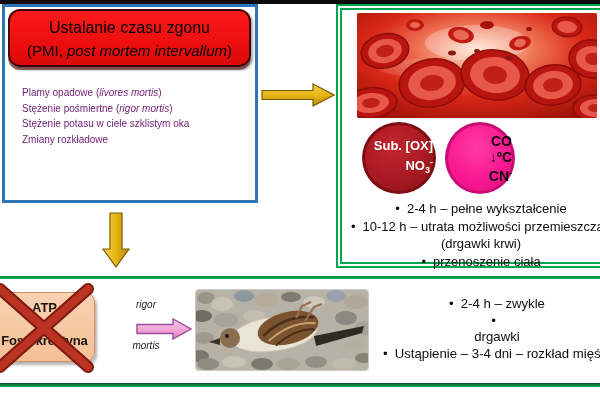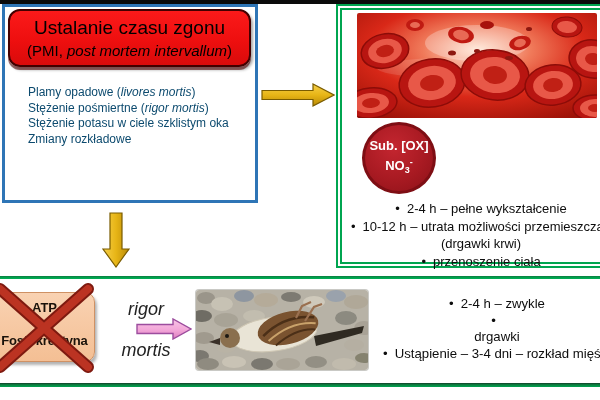--- a/index.html
+++ b/index.html
@@ -13,37 +13,37 @@
 
   
   .blue-box{left:2px;top:4px;width:256px;height:199px;border:3px solid #2e75b6;background:#fff;box-sizing:border-box;}
   .red-title{
     left:8px;top:9px;width:243px;height:58px;z-index:3;box-sizing:border-box;
     background:linear-gradient(180deg,#fb1a1a 0%,#ee0f0f 55%,#d90b0b 100%);
     border:2px solid #420000;border-radius:12px;
     box-shadow:0 3px 0 rgba(80,0,0,.55),2px 3px 3px rgba(0,0,0,.35);
     text-align:center;padding-top:3px;
   }
-  .red-title .t1{font-size:19px;line-height:28px;color:#000;}
+  .red-title .t1{font-size:16px;line-height:28px;color:#000;}
   .red-title .t2{font-size:15px;line-height:17px;color:#000;}
-  .method-list{left:28px;top:85px;width:246px;font-size:12px;line-height:15.6px;color:#0c4a6e;}
+  .method-list{left:22px;top:85px;width:246px;font-size:10px;line-height:15.6px;color:#701a75;}
 
   
   .right-arrow{left:261px;top:83px;}
   .down-arrow{left:102px;top:212px;}
 
   
   .green-box{
     left:336px;top:4px;width:290px;height:264px;box-sizing:border-box;background:#fff;
     border:2px solid #00a550;
     box-shadow:inset 0 0 0 2px #ffffff,inset 0 0 0 4px #00a550;
   }
   .blood-img{left:19px;top:7px;width:240px;height:105px;overflow:hidden;border-radius:2px;}
   .circle{top:116px;border-radius:50%;text-align:center;box-sizing:border-box;
-    display:flex;flex-direction:column;justify-content:center;align-items:center;font-weight:bold;}
+    display:flex;flex-direction:column;justify-content:center;align-items:flex-end;font-weight:bold;}
   .circle .cl{line-height:16px;}
   .c1{left:24px;width:74px;height:72px;
       background:radial-gradient(circle at 42% 34%,#c42630 0%,#a81a22 55%,#8c1118 100%);
       border:3px solid #7e0e14;color:#ffffff;font-size:13px;}
   .c2{left:107px;width:70px;height:72px;
       background:radial-gradient(circle at 45% 35%,#ff3ba4 0%,#f81690 60%,#e00f7f 100%);
       border:3px solid #c90d73;color:#14000c;font-size:14px;}
   .c3{left:187px;width:74px;height:74px;
       background:radial-gradient(circle at 45% 35%,#8d8852 0%,#7c7744 60%,#6b673a 100%);
       border:3px solid #59552e;color:#141204;font-size:14px;}
@@ -63,21 +63,21 @@
     background:linear-gradient(180deg,#f9d2b2 0%,#f4bf94 100%);
     border:1px solid #cf9164;border-radius:10px;
     box-shadow:2px 3px 3px rgba(0,0,0,.3);
     text-align:center;font-weight:bold;font-size:13px;color:#1a120a;
   }
   .atp-box .l1{margin-top:7px;}
   .atp-box .l2{margin-top:18px;letter-spacing:-.2px;}
   .x-mark{left:-10px;top:283px;}
 
   
-  .rigor-label,.mortis-label{left:104px;width:84px;text-align:center;font-style:italic;font-size:18px;color:#222;}
+  .rigor-label,.mortis-label{left:104px;width:84px;text-align:center;font-style:italic;font-size:10px;color:#222;}
   .rigor-label{top:299px;}
   .mortis-label{top:340px;}
   .pink-arrow{left:136px;top:318px;}
 
   
   .bird-img{left:196px;top:290px;width:172px;height:80px;overflow:hidden;border-radius:3px;box-shadow:0 0 0 1px rgba(120,120,110,.4);}
 
   
   .rigor-notes{left:378px;top:296px;width:238px;font-size:13.2px;line-height:16.5px;color:#0d0d0d;}
 </style>
@@ -200,20 +200,25 @@
           <ellipse cx="172" cy="16" rx="3" ry="2" fill="#8c1710"></ellipse>
         </g>
       </svg>
     </div>
 
     <div class="abs circle c1">
       <div class="cl">Sub. [OX]</div>
       <div class="cl"><span>NO</span><sub class="s">3</sub><sup class="s">-</sup></div>
     </div>
 
+    <div class="abs circle c2">
+      <div class="cl">CO</div>
+      <div class="cl">↓ºC</div>
+      <div class="cl"><span>CN</span><sup class="s">-</sup></div>
+    </div>
 
 
     <div class="abs gb-bullets">
       <div class="bline">
           <span class="b">•</span>
           <span>2-4 h – pełne wykształcenie</span>
         </div>
       <div class="bline">
           <span class="b">•</span>
           <span>10-12 h – utrata możliwości przemieszczan</span>

